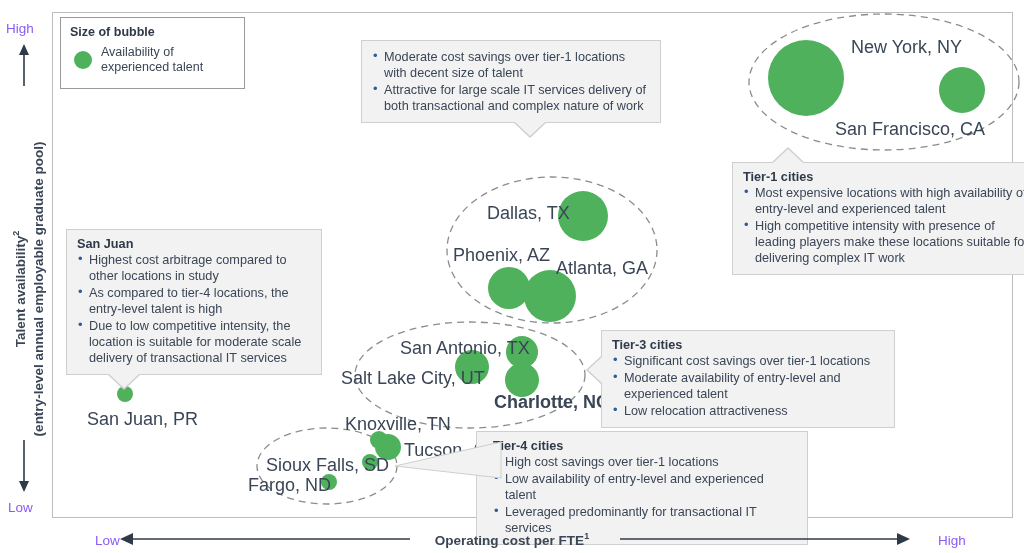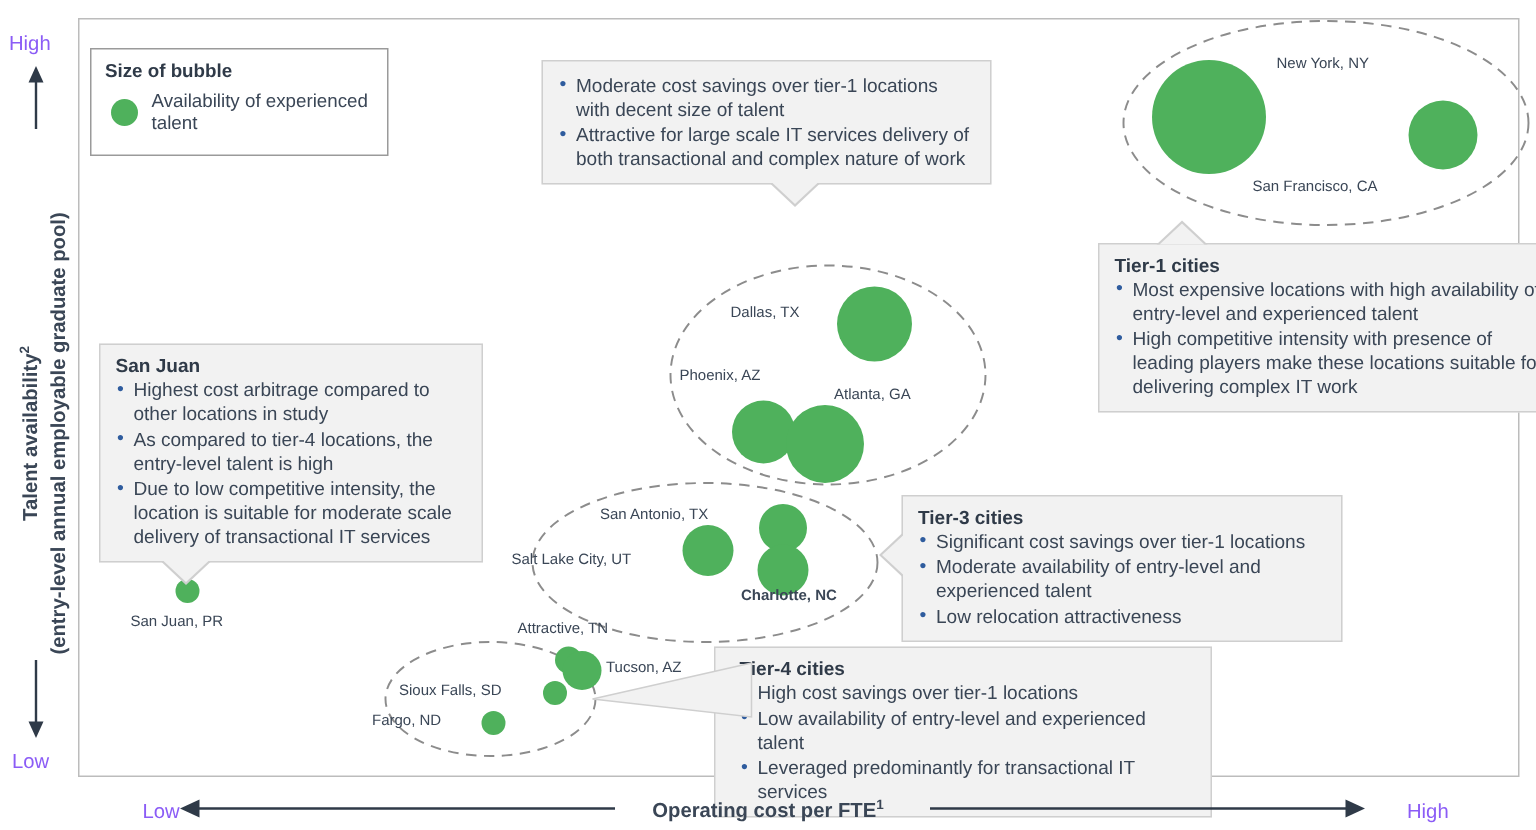--- a/index.html
+++ b/index.html
@@ -71,22 +71,22 @@
   }
   #x-axis-arrow {
     position: absolute;
     left: 120px; top: 528px;
     width: 790px; height: 22px;
   }
 
   
   #legend-box {
     position: absolute;
-    left: 60px; top: 32px;
-    width: 199px; height: 72px;
+    left: 60px; top: 17px;
+    width: 185px; height: 72px;
     border: 1px solid #9a9a9a;
     background: #ffffff;
     box-sizing: border-box;
     padding: 7px 9px;
   }
   #legend-box .legend-title {
     font-size: 12.5px; font-weight: bold; color: #2f3a48;
     margin-bottom: 6px;
   }
   #legend-row { display: flex; align-items: center; gap: 9px; }
@@ -163,21 +163,21 @@
   }
 
   
   .bubble {
     position: absolute;
     border-radius: 50%;
     background: #4fb15c;
   }
   .bubble-label {
     position: absolute;
-    font-size: 10px;
+    font-size: 18px;
     color: #3a4656;
     white-space: nowrap;
     text-align: right;
   }
 
   
   #groups { position: absolute; left: 0; top: 0; width: 1024px; height: 553px; pointer-events: none; }
 </style>
 </head>
 <body>
@@ -208,21 +208,21 @@
   <div class="bubble" style="left:117px; top:386px; width:16px; height:16px;"></div>
 
   <div class="bubble-label" style="left:851px; top:37px;">New York, NY</div>
   <div class="bubble-label" style="left:835px; top:119px;">San Francisco, CA</div>
   <div class="bubble-label" style="left:487px; top:203px;">Dallas, TX</div>
   <div class="bubble-label" style="left:453px; top:245px;">Phoenix, AZ</div>
   <div class="bubble-label" style="left:556px; top:258px;">Atlanta, GA</div>
   <div class="bubble-label" style="left:400px; top:338px;">San Antonio, TX</div>
   <div class="bubble-label" style="left:494px; top:392px;font-weight:bold;">Charlotte, NC</div>
   <div class="bubble-label" style="left:341px; top:368px;">Salt Lake City, UT</div>
-  <div class="bubble-label" style="left:345px; top:414px;">Attractive, TN</div>
+  <div class="bubble-label" style="left:345px; top:414px;">Knoxville, TN</div>
   <div class="bubble-label" style="left:404px; top:440px;">Tucson, AZ</div>
   <div class="bubble-label" style="left:266px; top:455px;">Sioux Falls, SD</div>
   <div class="bubble-label" style="left:248px; top:475px;">Fargo, ND</div>
   <div class="bubble-label" style="left:87px;  top:409px;">San Juan, PR</div>
 
   <div id="legend-box">
     <div class="legend-title">Size of bubble</div>
     <div id="legend-row">
       <div id="legend-swatch"></div>
       <div id="legend-label">Availability of experienced talent</div>

